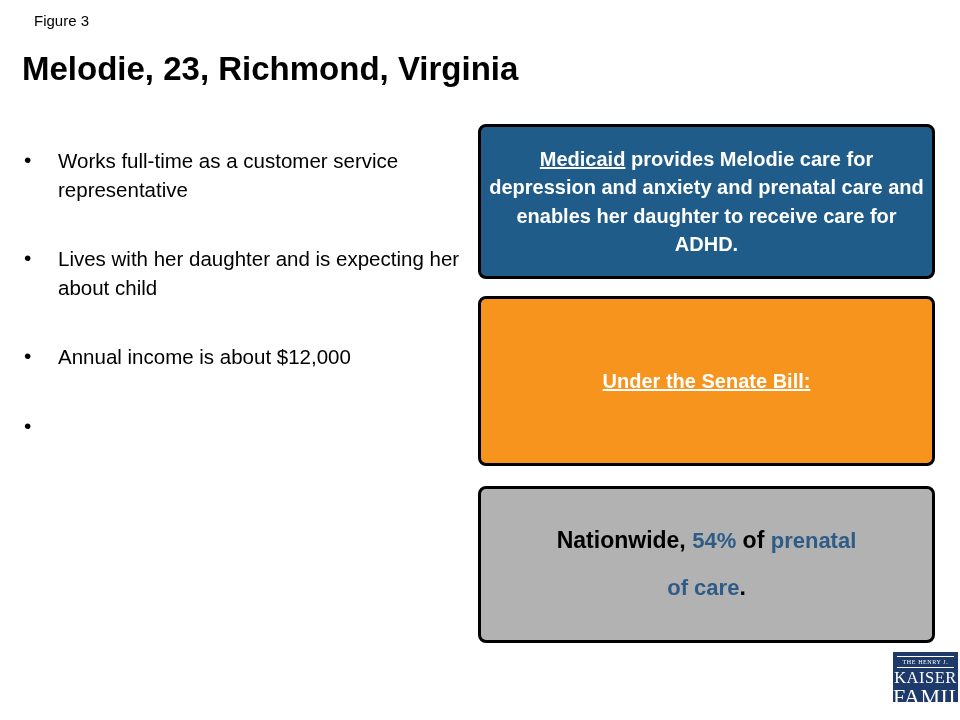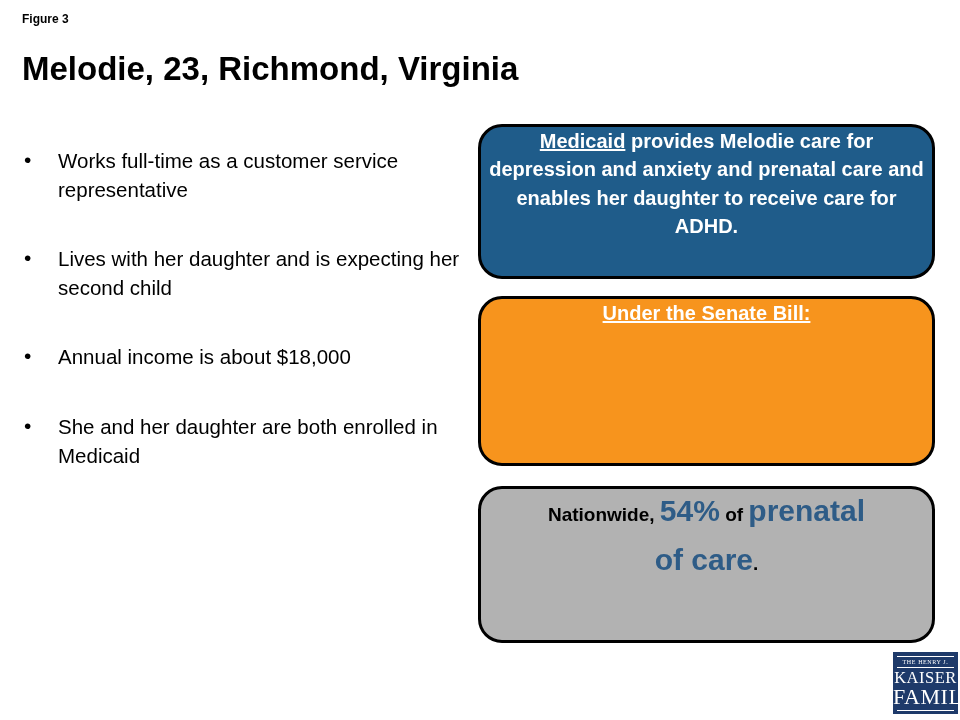--- a/index.html
+++ b/index.html
@@ -9,24 +9,24 @@
   .slide {
     position: relative;
     width: 960px;
     height: 720px;
     background: #ffffff;
     overflow: hidden;
   }
 
   .figure-label {
     position: absolute;
-    left: 22px;
+    left: 34px;
     top: 12px;
-    font-size: 12px;
-    font-weight: bold;
+    font-size: 15px;
+    font-weight: normal;
     color: #000000;
   }
 
   .slide-title {
     position: absolute;
     left: 22px;
     top: 50px;
     font-size: 33px;
     font-weight: bold;
     color: #000000;
@@ -52,25 +52,25 @@
     left: 2px;
     top: -1px;
     font-size: 21px;
   }
 
   .callout {
     position: absolute;
     left: 478px;
     width: 457px;
     border: 3px solid #000000;
-    border-radius: 24px;
+    border-radius: 8px;
     display: flex;
     flex-direction: column;
     align-items: center;
-    justify-content: flex-start;
+    justify-content: center;
     text-align: center;
     font-weight: bold;
   }
   .callout-blue {
     top: 124px;
     height: 155px;
     background: #1F5C8A;
     color: #ffffff;
     font-size: 20px;
     line-height: 1.42;
@@ -87,29 +87,29 @@
   }
   .callout-gray {
     top: 486px;
     height: 157px;
     background: #B2B2B2;
     padding: 0 4px;
   }
   .u { text-decoration: underline; }
 
   .stat-line { line-height: 44px; white-space: nowrap; }
-  .stat-large { font-size: 30px; color: #2E5C87; }
-  .stat-small { font-size: 19px; color: #000000; }
+  .stat-large { font-size: 22px; color: #2E5C87; }
+  .stat-small { font-size: 23px; color: #000000; }
 
   .kff-logo {
     position: absolute;
     left: 893px;
     top: 652px;
     width: 65px;
-    height: 62px;
+    height: 50px;
     background: #1E3A6A;
     color: #ffffff;
     text-align: center;
     font-family: "Liberation Serif", serif;
     padding-top: 4px;
   }
   .kff-top {
     font-size: 6px;
     letter-spacing: 0.6px;
     border-top: 1px solid #ffffff;
@@ -147,29 +147,28 @@
 
   <h1 class="slide-title">Melodie, 23, Richmond, Virginia</h1>
 
   <ul class="bullet-list">
     <li>
       <span class="bullet-dot">•</span>
       <span>Works full-time as a customer service representative</span>
     </li>
     <li>
       <span class="bullet-dot">•</span>
-      <span>Lives with her daughter and is expecting her second child</span>
+      <span>Lives with her daughter and is expecting her about child</span>
     </li>
     <li>
       <span class="bullet-dot">•</span>
-      <span>Annual income is about $18,000</span>
+      <span>Annual income is about $12,000</span>
     </li>
     <li>
       <span class="bullet-dot">•</span>
-      <span>She and her daughter are both enrolled in Medicaid</span>
     </li>
   </ul>
 
   <div class="callout callout-blue">
     <p><span class="u">Medicaid</span><span> provides Melodie care for depression and anxiety and prenatal care and enables her daughter to receive care for ADHD.</span></p>
   </div>
 
   <div class="callout callout-orange">
     <div class="u">Under the Senate Bill:</div>
   </div>

